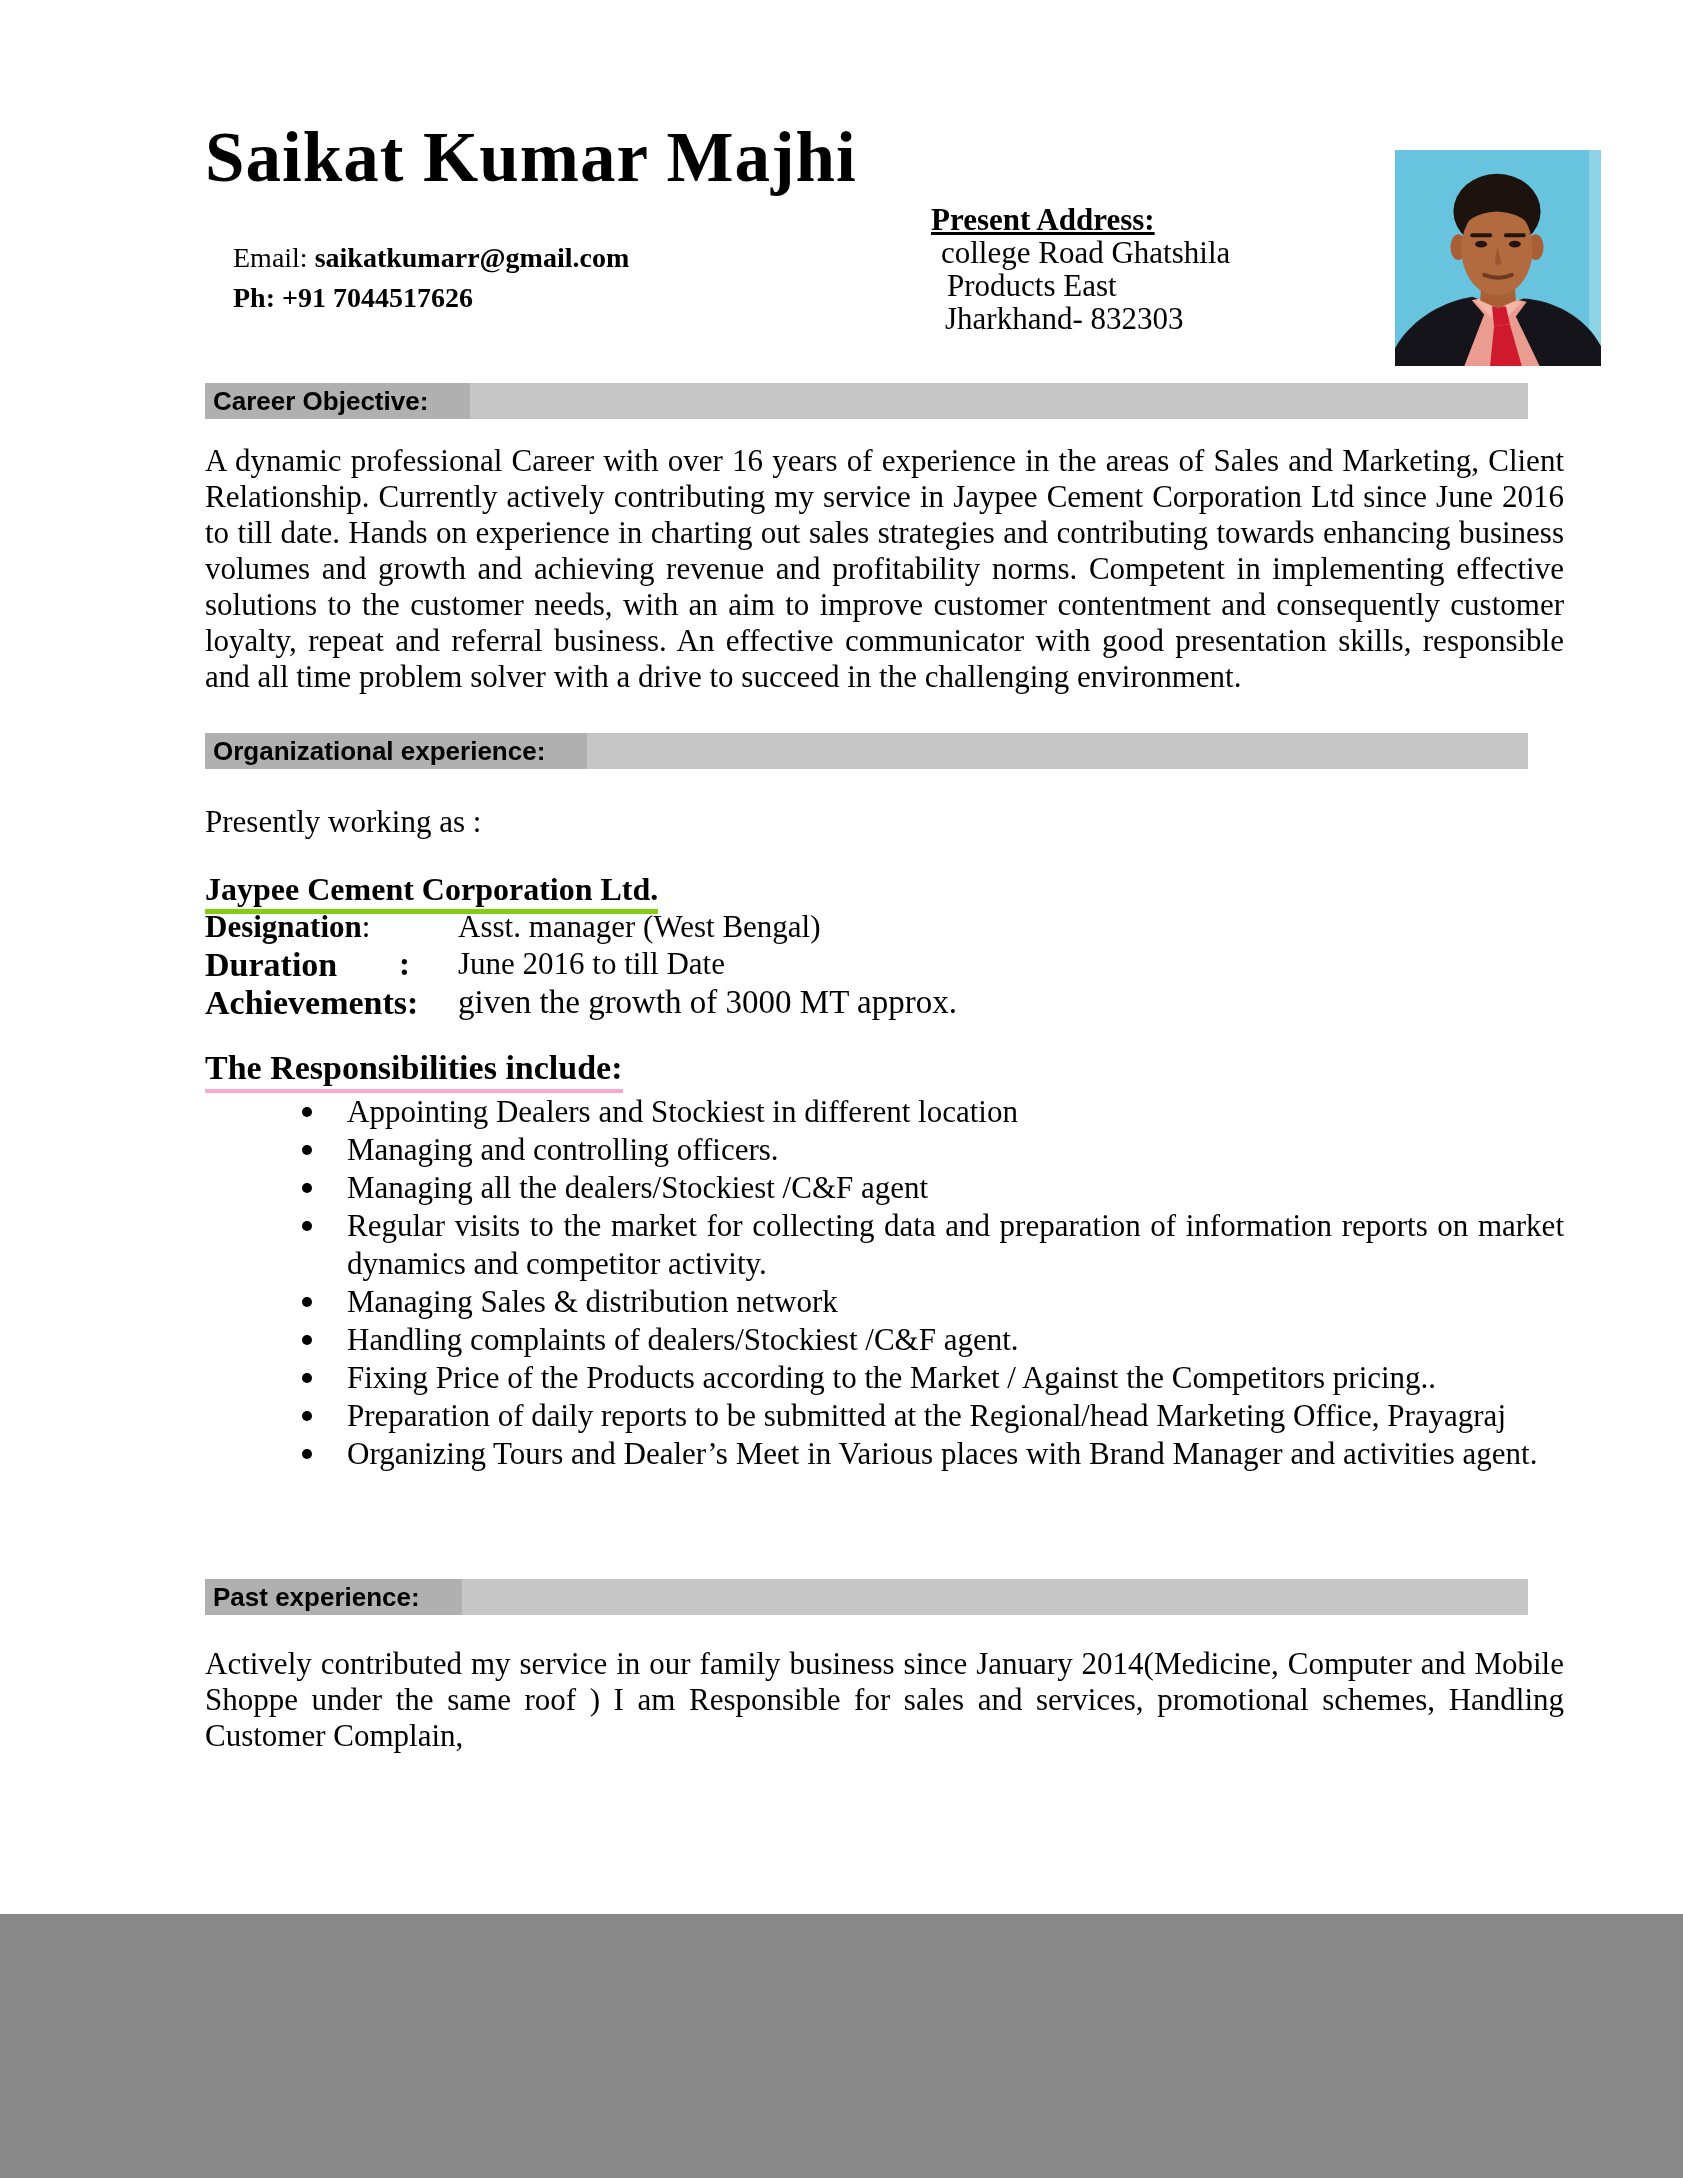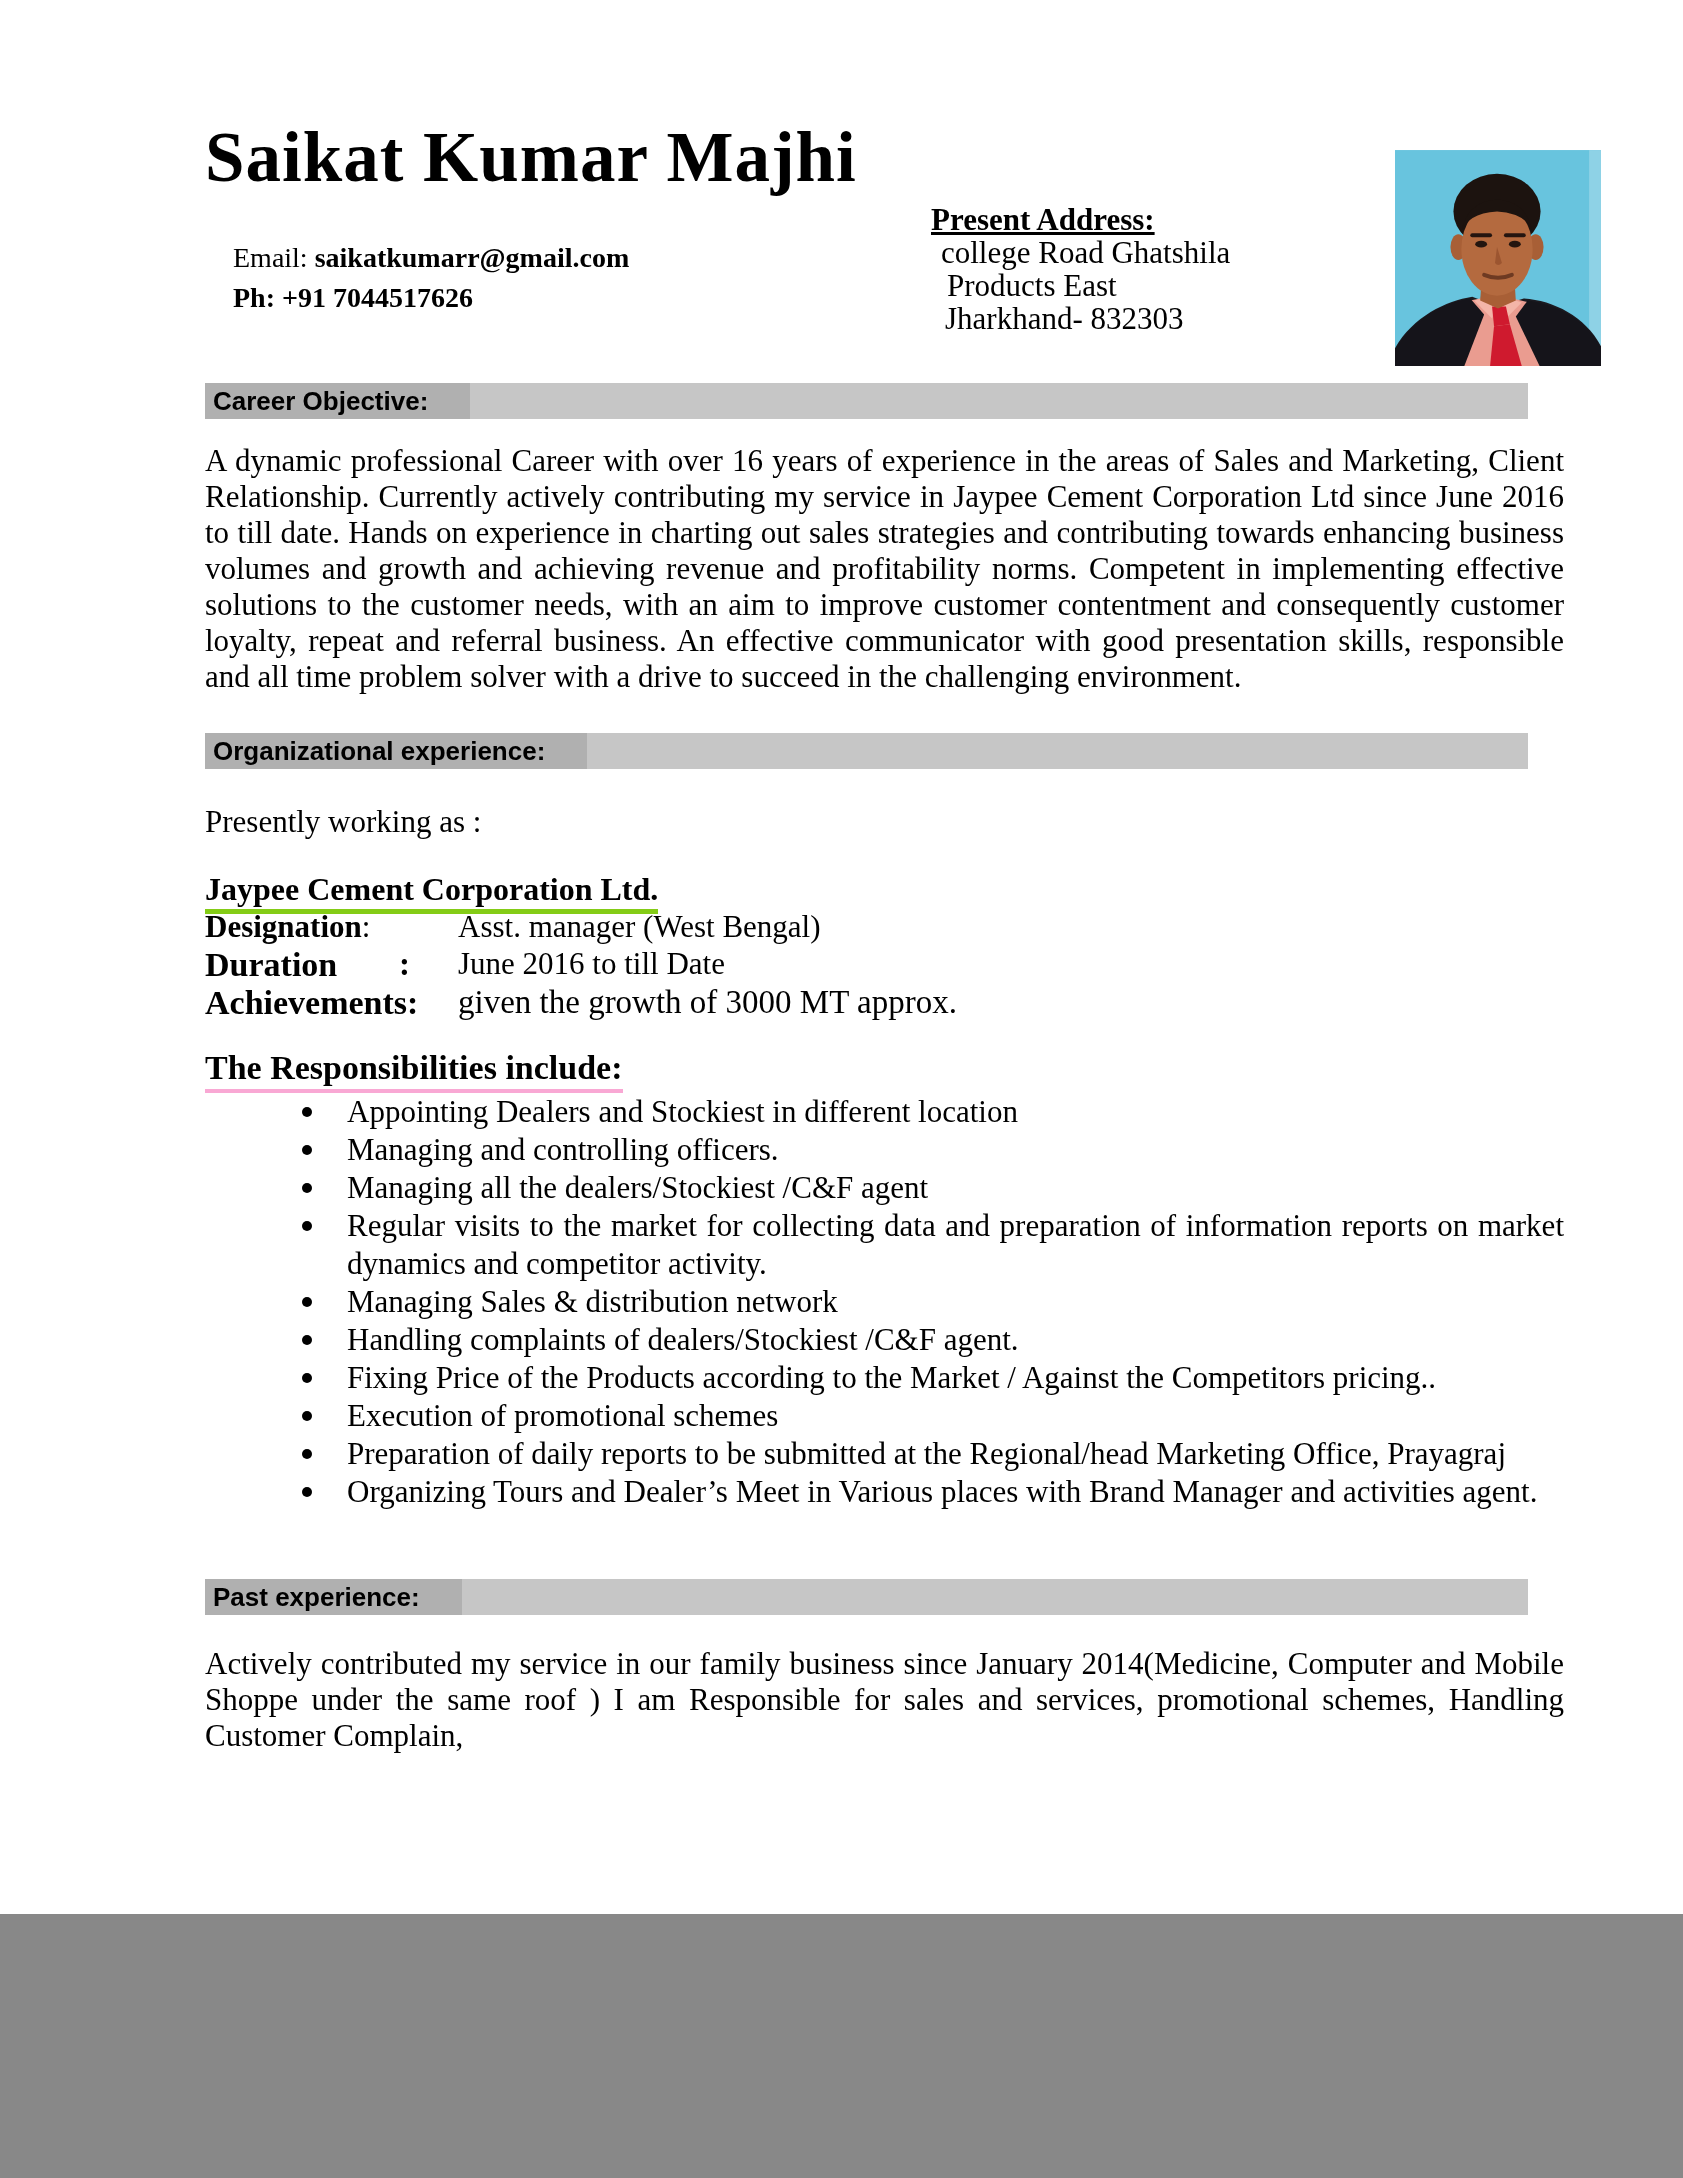--- a/index.html
+++ b/index.html
@@ -160,21 +160,20 @@
   <div class="resp-head">The Responsibilities include:</div>
 
   <ul class="bullets">
     <li>Appointing Dealers and Stockiest in different location</li>
     <li>Managing and controlling officers.</li>
     <li>Managing all the dealers/Stockiest /C&amp;F agent</li>
     <li>Regular visits to the market for collecting data and preparation of information reports on market dynamics and competitor activity.</li>
     <li>Managing Sales &amp; distribution network</li>
     <li>Handling complaints of  dealers/Stockiest /C&amp;F agent.</li>
     <li>Fixing Price of the Products according to the Market / Against the  Competitors  pricing..</li>
-    <li>Execution of  promotional schemes</li>
     <li>Preparation of daily reports to be submitted at the Regional/head Marketing Office, Prayagraj</li>
     <li>Organizing Tours and Dealer’s Meet in Various places with  Brand Manager and activities agent.</li>
   </ul>
 
   <div class="bar" style="top:1579px;">
     <span class="hl">Past experience:</span>
   </div>
   <div class="para" style="top:1646px;">Actively contributed my service in our family business  since January  2014(Medicine, Computer and Mobile Shoppe under the same roof ) I am  Responsible for sales and services, promotional schemes, Handling Customer Complain,</div>
 
 </div>

